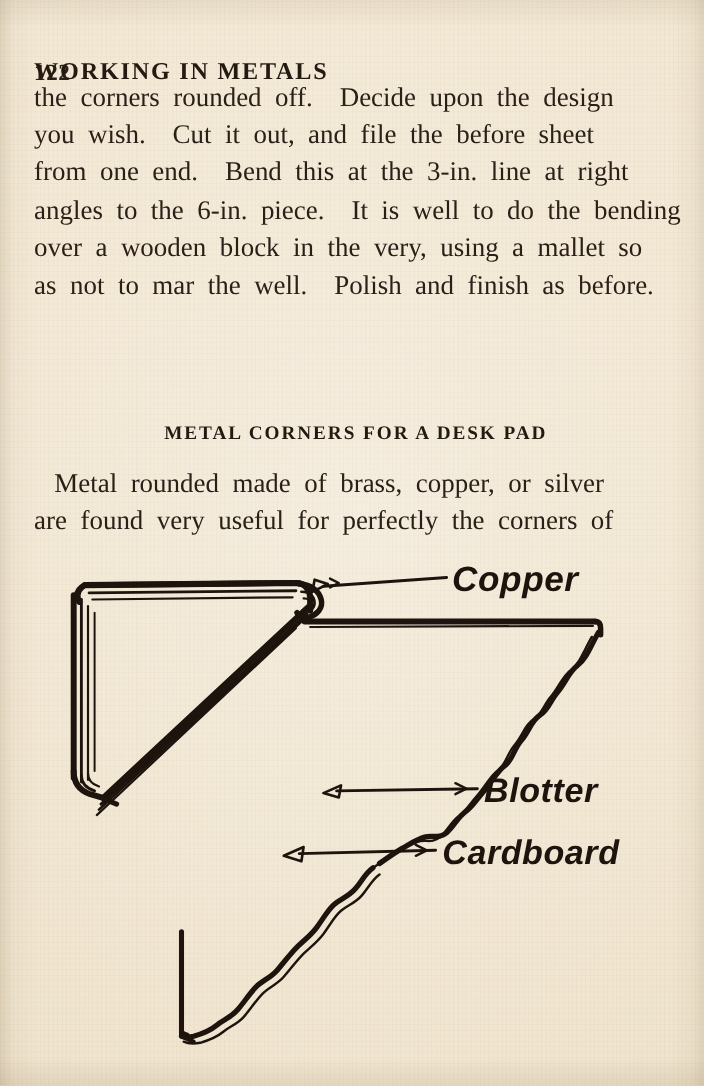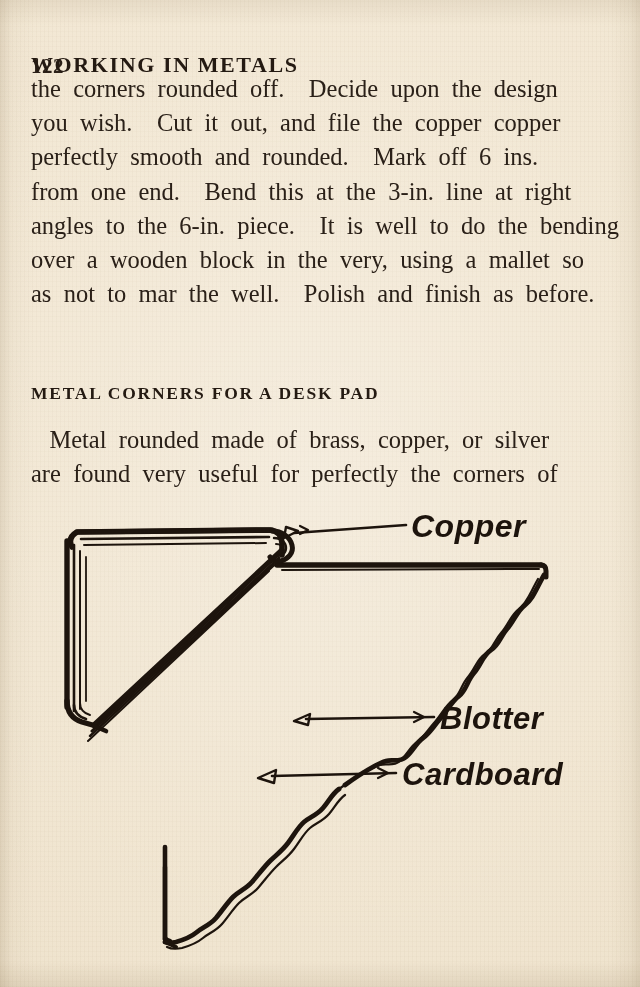--- a/index.html
+++ b/index.html
@@ -93,20 +93,21 @@
     line-height: 34.2px;
     white-space: pre;
     color: #2a2018;
   }
 
   .section-heading {
     position: absolute;
     left: 31px;
     top: 383px;
     width: 585px;
+    text-align: center;
     font-size: 17.5px;
     font-weight: 700;
     letter-spacing: 1.75px;
     color: #241a12;
   }
 
   .body-block-2 {
     position: absolute;
     left: 31px;
     top: 423px;
@@ -132,22 +133,21 @@
 
 <div id="page">
 
   <div class="running-head">
     <span class="folio">122</span>
     <span class="head-title">WORKING IN METALS</span>
   </div>
 
   <div class="body-block">
     <span class="tline">the  corners  rounded  off.    Decide  upon  the  design</span>
-    <span class="tline">you  wish.    Cut  it  out,  and  file  the  copper  copper</span>
-    <span class="tline">perfectly  smooth  and  rounded.    Mark  off  6  ins.</span>
+    <span class="tline">you  wish.    Cut  it  out,  and  file  the  before  sheet</span>
     <span class="tline">from  one  end.    Bend  this  at  the  3-in.  line  at  right</span>
     <span class="tline">angles  to  the  6-in.  piece.    It  is  well  to  do  the  bending</span>
     <span class="tline">over  a  wooden  block  in  the  very,  using  a  mallet  so</span>
     <span class="tline">as  not  to  mar  the  well.    Polish  and  finish  as  before.</span>
   </div>
 
   <div class="section-heading">METAL CORNERS FOR A DESK PAD</div>
 
   <div class="body-block-2">
     <span class="tline">   Metal  rounded  made  of  brass,  copper,  or  silver</span>

